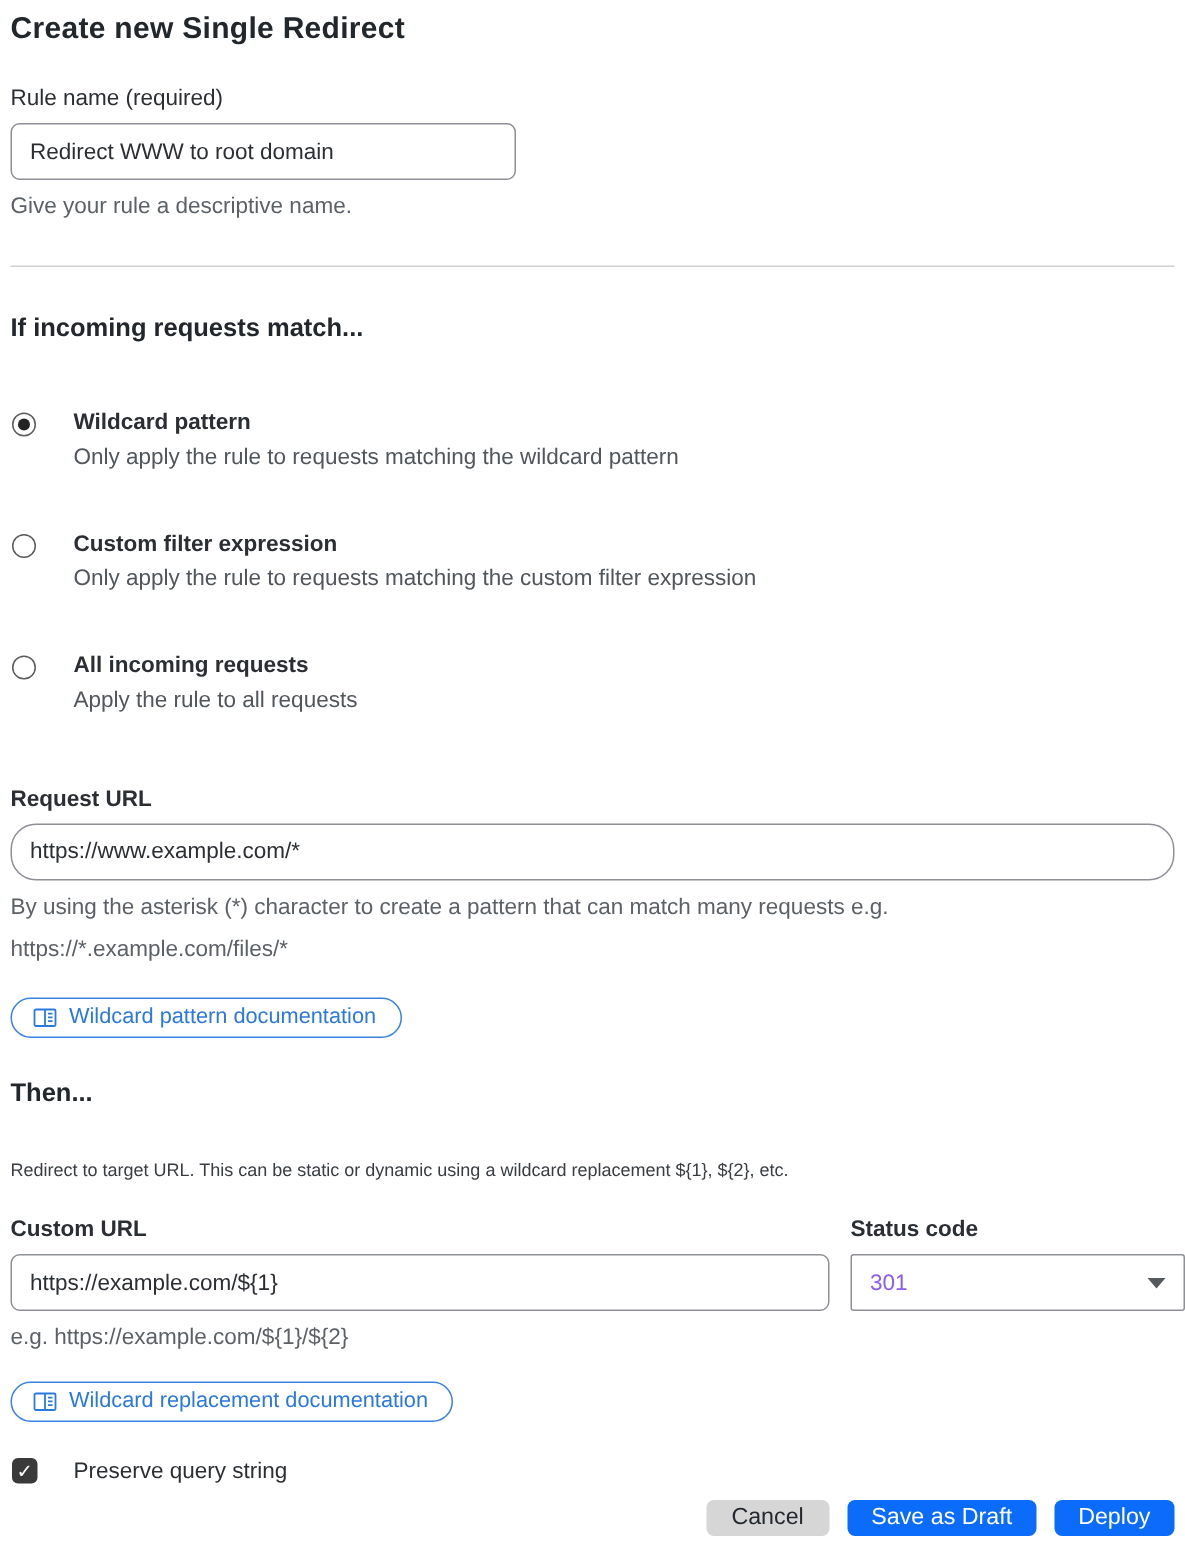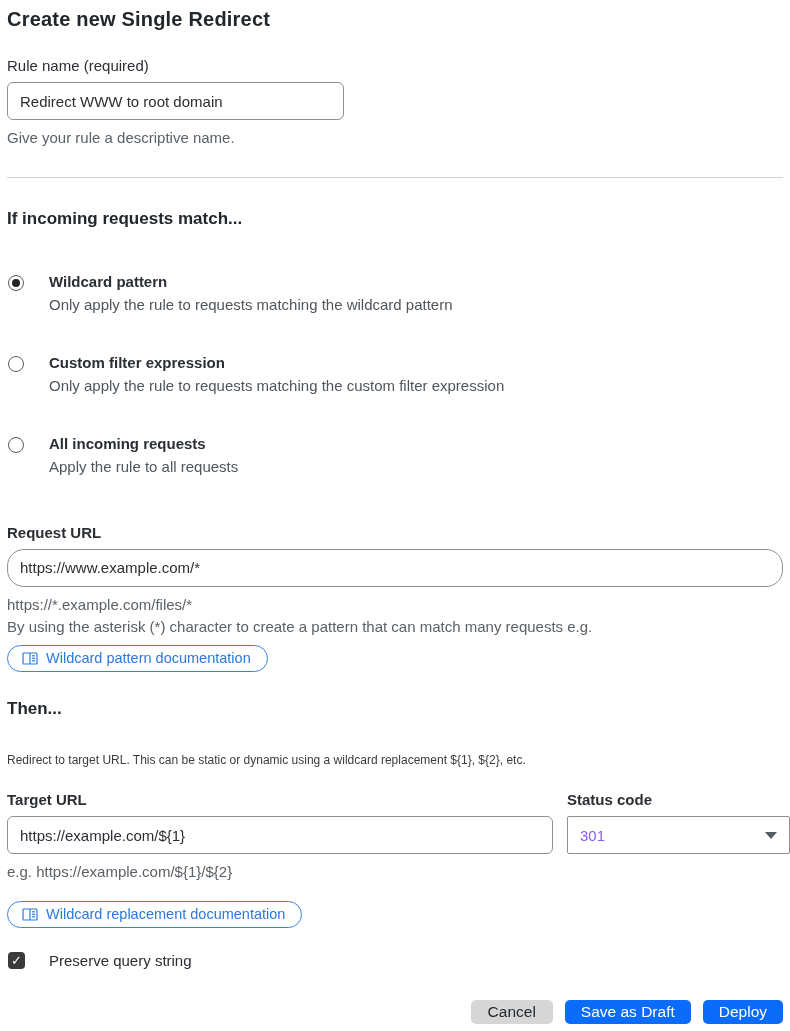--- a/index.html
+++ b/index.html
@@ -39,21 +39,21 @@
   }
   .radio-circle.selected::after {
     content:""; position:absolute; left:3px; top:3px; width:8px; height:8px;
     border-radius:50%; background:#232323;
   }
   .radio-texts { margin-left: 25px; }
   .radio-label { font-size: 15px; font-weight: bold; color: #2b2f33; }
   .radio-desc { font-size: 15px; color: #50565b; margin-top: 6px; }
 
   .doc-btn {
-    margin-top: 8px; display: inline-flex; align-items: center; gap: 8px;
+    margin-top: 22px; display: inline-flex; align-items: center; gap: 8px;
     border: 1px solid #3b82e0; border-radius: 14px; background: #fff;
     color: #2b79de; font-size: 14.5px; padding: 4px 16px 5px 14px; height: 27px;
     font-family: "Liberation Sans", sans-serif; cursor: pointer;
   }
   .doc-btn svg { display:block; }
 
   .then-para { font-size: 12px; color: #383d41; margin-top: 34px; }
 
   .row-two-cols { display: flex; gap: 14px; }
   .col-target { width: 546px; }
@@ -124,22 +124,22 @@
     <div class="radio-circle"></div>
     <div class="radio-texts">
       <div class="radio-label">All incoming requests</div>
       <div class="radio-desc">Apply the rule to all requests</div>
     </div>
   </div>
 
   <label class="field-label semibold" style="margin-top:49px">Request URL</label>
   <input class="text-input full" type="text" value="https://www.example.com/*" style="">
   <div class="helper">
+    <div>By using the asterisk (*) character to create a pattern that can match many requests e.g.</div>
     <div style="margin-top:6px">https://*.example.com/files/*</div>
-    <div>By using the asterisk (*) character to create a pattern that can match many requests e.g.</div>
   </div>
 
   <button class="doc-btn">
     <span>
       <svg width="16" height="13" viewBox="0 0 16 13" fill="none" stroke="#2b79de" stroke-width="1.2">
         <rect x="1" y="1" width="14" height="11" rx="1"></rect>
         <line x1="8" y1="1" x2="8" y2="12"></line>
         <line x1="10" y1="3.8" x2="13" y2="3.8"></line>
         <line x1="10" y1="6.3" x2="13" y2="6.3"></line>
         <line x1="10" y1="8.8" x2="13" y2="8.8"></line>
@@ -147,21 +147,21 @@
     </span>
     <span>Wildcard pattern documentation</span>
   </button>
 
   <h2 class="section-heading" style="margin-top:27px">Then...</h2>
 
   <p class="then-para">Redirect to target URL. This can be static or dynamic using a wildcard replacement ${1}, ${2}, etc.</p>
 
   <div class="row-two-cols">
     <div class="col-target">
-      <label class="field-label semibold" style="margin-top:24px">Target URL</label>
+      <label class="field-label semibold" style="margin-top:24px">Custom URL</label>
       <input class="text-input" type="text" style="width: 546px;" value="https://example.com/${1}">
       <div class="helper">e.g. https://example.com/${1}/${2}</div>
     </div>
     <div class="col-status">
       <label class="field-label semibold" style="margin-top:24px">Status code</label>
       <div class="select-box">
         <span>301</span>
         <span class="caret-down"></span>
       </div>
     </div>

